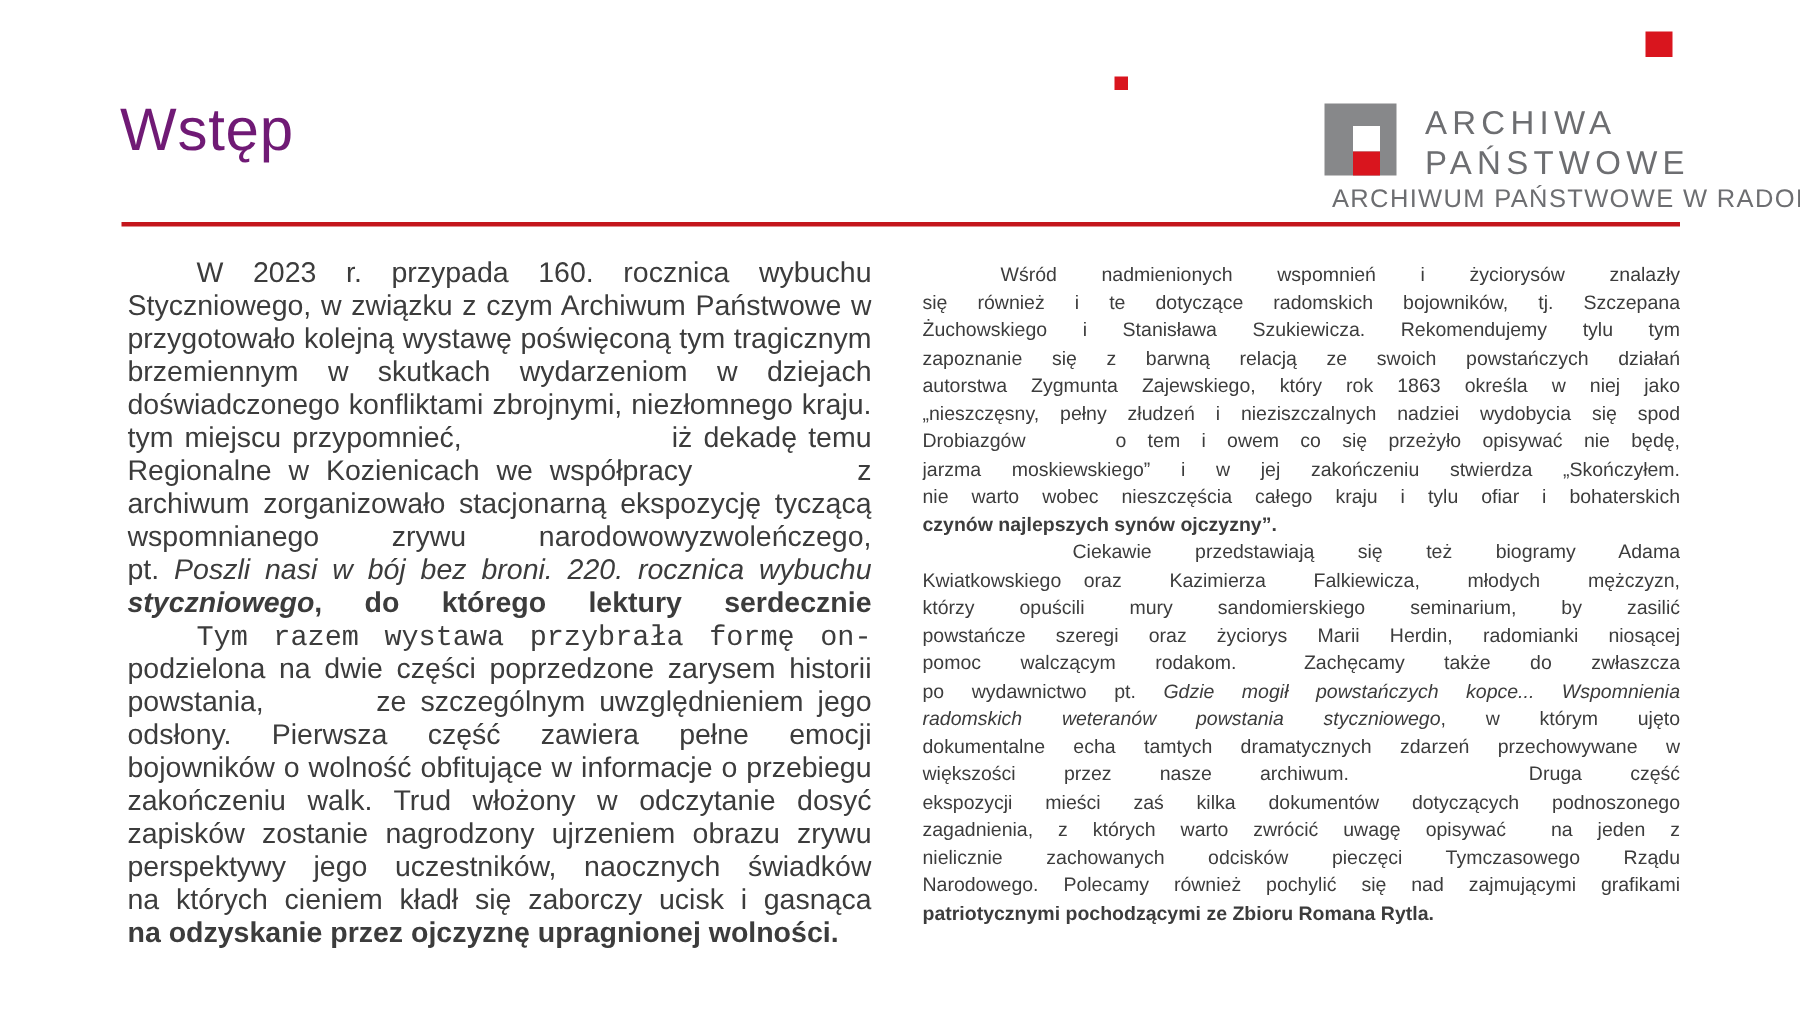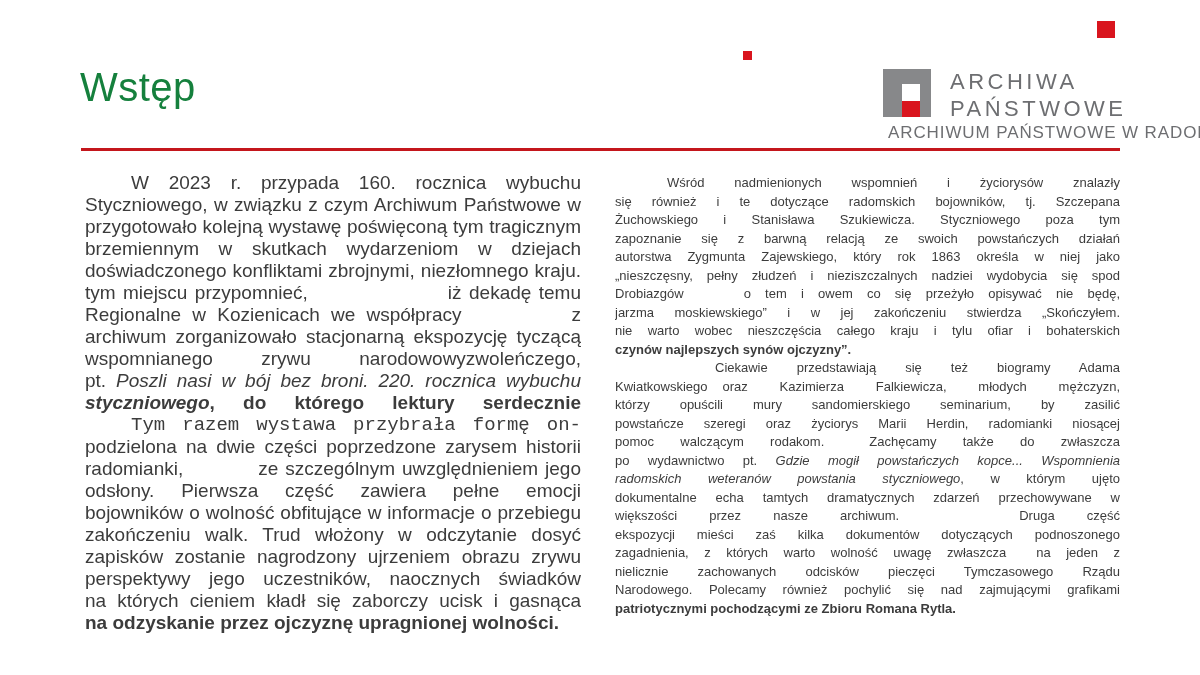--- a/index.html
+++ b/index.html
@@ -10,21 +10,21 @@
     color:#3c3c3c;
   }
   
   .sq{position:absolute;background:#d9151e;}
   .sq-large{left:1097px;top:21px;width:18px;height:17px;}
   .sq-small{left:743px;top:51px;width:9px;height:9px;}
 
   
   .page-title{
     position:absolute;left:80px;top:64px;
-    font-size:40px;line-height:46px;color:#15803d;letter-spacing:0.5px;
+    font-size:40px;line-height:46px;color:#701a75;letter-spacing:0.5px;
   }
   .header-rule{
     position:absolute;left:81px;top:148px;width:1039px;height:3px;
     background:#c4161c;
   }
 
   
   .logo{position:absolute;left:883px;top:68px;width:240px;height:70px;}
   .emblem{position:absolute;left:0;top:1px;width:48px;height:48px;background:#87888a;}
   .emblem .wht{position:absolute;left:19px;top:15px;width:18px;height:17px;background:#ffffff;}
@@ -88,47 +88,47 @@
     <div class="line"><span>brzemiennym w skutkach wydarzeniom w dziejach naszego</span></div>
     <div class="line"><span>doświadczonego konfliktami zbrojnymi, niezłomnego kraju. Warto w</span></div>
     <div class="line"><span>tym miejscu przypomnieć,</span><span class="gap" style="width: 140px;"></span><span>iż dekadę temu Muzeum</span></div>
     <div class="line"><span>Regionalne w Kozienicach we współpracy</span><span class="gap" style="width: 110px;"></span><span>z radomskim</span></div>
     <div class="line"><span>archiwum zorganizowało stacjonarną ekspozycję tyczącą się</span></div>
     <div class="line"><span>wspomnianego zrywu narodowowyzwoleńczego, opatrzoną katalogiem</span></div>
     <div class="line"><span>pt. </span><span class="it">Poszli nasi w bój bez broni. 220. rocznica wybuchu powstania</span></div>
     <div class="line last"><span class="it">styczniowego</span><span>, do którego lektury serdecznie zapraszamy.</span></div>
     <div class="line" style="padding-left: 46px; font-family: Liberation Mono, monospace;"><span>Tym razem wystawa przybrała formę on-line i została</span></div>
     <div class="line"><span>podzielona na dwie części poprzedzone zarysem historii poruszanego</span></div>
-    <div class="line"><span>radomianki,</span><span class="gap" style="width: 75px;"></span><span>ze szczególnym uwzględnieniem jego radomskiej</span></div>
+    <div class="line"><span>powstania,</span><span class="gap" style="width: 75px;"></span><span>ze szczególnym uwzględnieniem jego radomskiej</span></div>
     <div class="line"><span>odsłony. Pierwsza część zawiera pełne emocji wspomnienia i biogramy</span></div>
     <div class="line"><span>bojowników o wolność obfitujące w informacje o przebiegu starć z</span></div>
     <div class="line"><span>zakończeniu walk. Trud włożony w odczytanie dosyć wyraźnych</span></div>
     <div class="line"><span>zapisków zostanie nagrodzony ujrzeniem obrazu zrywu</span><span class="gap" style="width: 100px;"></span><span>z</span></div>
     <div class="line"><span>perspektywy jego uczestników, naocznych świadków minionych dni,</span></div>
     <div class="line"><span>na których cieniem kładł się zaborczy ucisk i gasnąca nadzieja</span></div>
     <div class="line last"><span>na odzyskanie przez ojczyznę upragnionej wolności.</span></div>
   </div>
 <div class="col col-right">
     <div class="line" style="padding-left: 52px;"><span>Wśród nadmienionych wspomnień i życiorysów znalazły</span></div>
     <div class="line"><span>się również i te dotyczące radomskich bojowników, tj. Szczepana</span></div>
-    <div class="line"><span>Żuchowskiego i Stanisława Szukiewicza. Styczniowego poza tym</span></div>
+    <div class="line"><span>Żuchowskiego i Stanisława Szukiewicza. Rekomendujemy tylu tym</span></div>
     <div class="line"><span>zapoznanie się z barwną relacją ze swoich powstańczych działań</span></div>
     <div class="line"><span>autorstwa Zygmunta Zajewskiego, który rok 1863 określa w niej jako</span></div>
     <div class="line"><span>„nieszczęsny, pełny złudzeń i nieziszczalnych nadziei wydobycia się spod</span></div>
     <div class="line"><span>Drobiazgów</span><span class="gap" style="width: 60px;"></span><span>o tem i owem co się przeżyło opisywać nie będę,</span></div>
     <div class="line"><span>jarzma moskiewskiego” i w jej zakończeniu stwierdza „Skończyłem.</span></div>
     <div class="line"><span>nie warto wobec nieszczęścia całego kraju i tylu ofiar i bohaterskich</span></div>
     <div class="line last"><span>czynów najlepszych synów ojczyzny”.</span></div>
     <div class="line" style="padding-left: 100px;"><span>Ciekawie przedstawiają się też biogramy Adama</span></div>
     <div class="line"><span>Kwiatkowskiego</span><span class="gap" style="width: 15px;"></span><span>oraz Kazimierza Falkiewicza, młodych mężczyzn,</span></div>
     <div class="line"><span>którzy opuścili mury sandomierskiego seminarium, by zasilić</span></div>
     <div class="line"><span>powstańcze szeregi oraz życiorys Marii Herdin, radomianki niosącej</span></div>
     <div class="line"><span>pomoc walczącym rodakom.</span><span class="gap" style="width: 45px;"></span><span>Zachęcamy także do zwłaszcza</span></div>
     <div class="line"><span>po wydawnictwo pt. </span><span class="it">Gdzie mogił powstańczych kopce... Wspomnienia</span></div>
     <div class="line"><span class="it">radomskich weteranów powstania styczniowego</span><span>, w którym ujęto</span></div>
     <div class="line"><span>dokumentalne echa tamtych dramatycznych zdarzeń przechowywane w</span></div>
     <div class="line"><span>większości przez nasze archiwum.</span><span class="gap" style="width: 120px;"></span><span>Druga część</span></div>
     <div class="line"><span>ekspozycji mieści zaś kilka dokumentów dotyczących podnoszonego</span></div>
-    <div class="line"><span>zagadnienia, z których warto wolność uwagę zwłaszcza</span><span class="gap" style="width: 30px;"></span><span>na jeden z</span></div>
+    <div class="line"><span>zagadnienia, z których warto zwrócić uwagę opisywać</span><span class="gap" style="width: 30px;"></span><span>na jeden z</span></div>
     <div class="line"><span>nielicznie zachowanych odcisków pieczęci Tymczasowego Rządu</span></div>
     <div class="line"><span>Narodowego. Polecamy również pochylić się nad zajmującymi grafikami</span></div>
     <div class="line last"><span>patriotycznymi pochodzącymi ze Zbioru Romana Rytla.</span></div>
   </div>
 
 </body></html>

